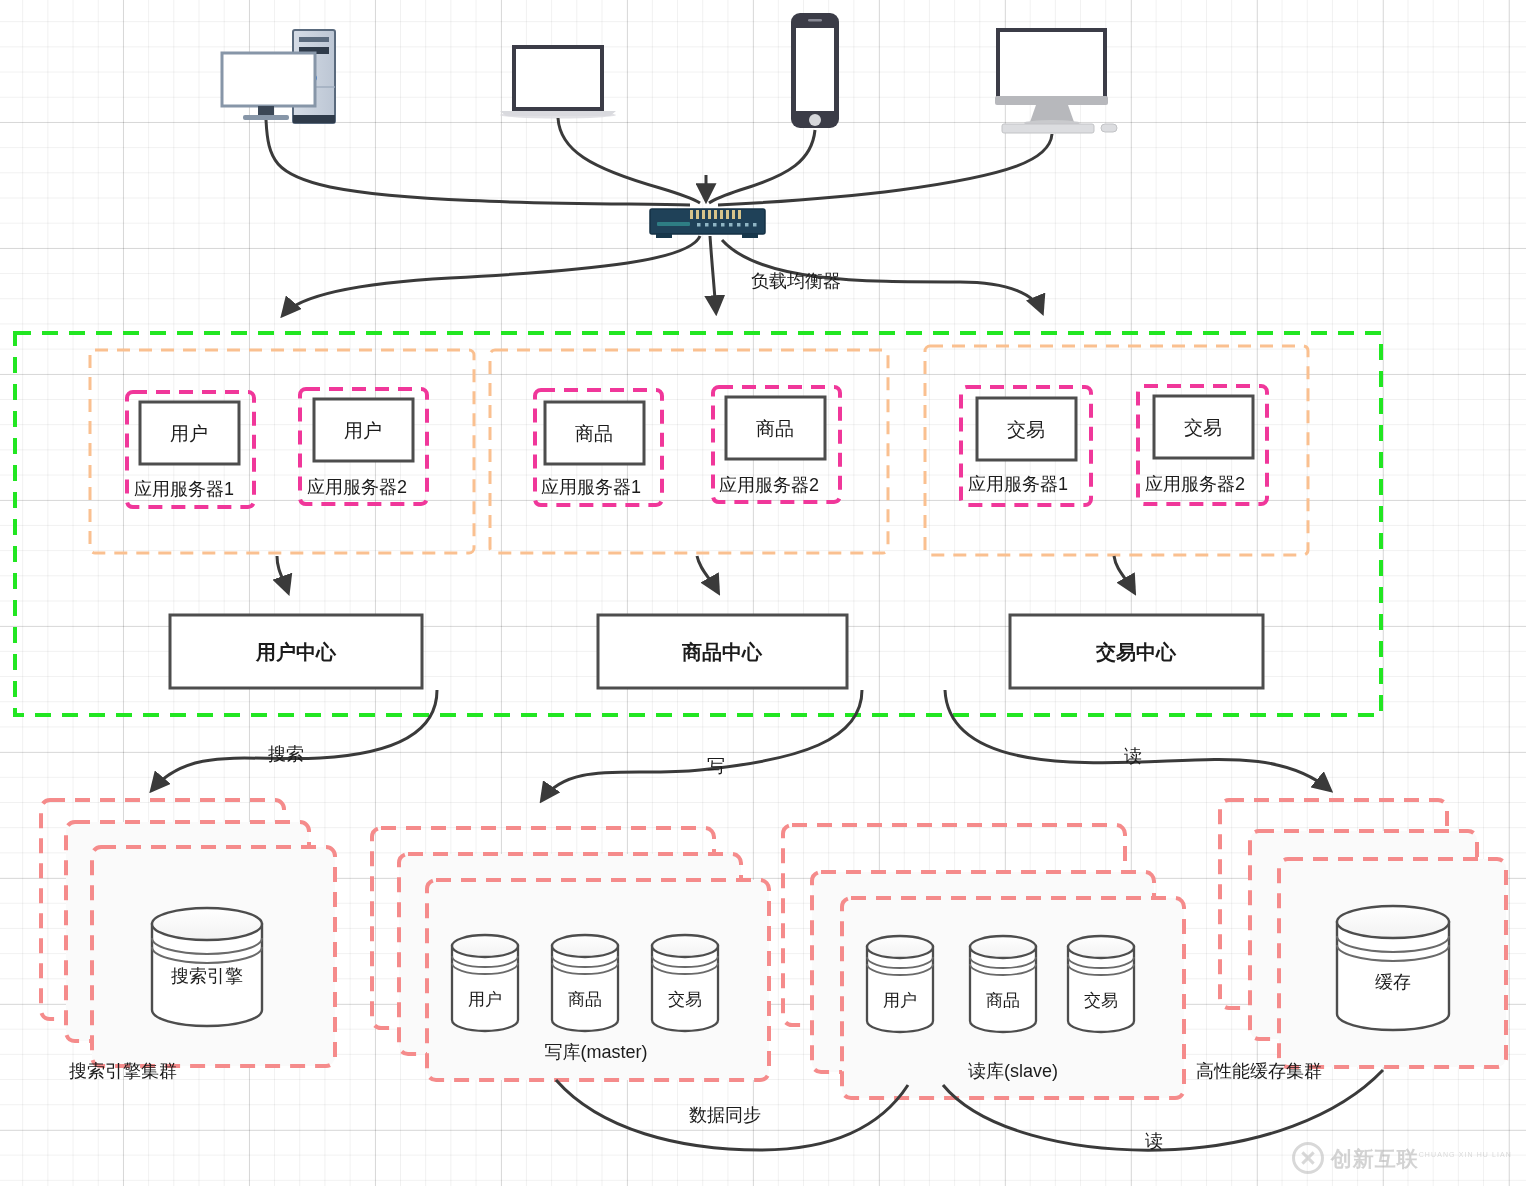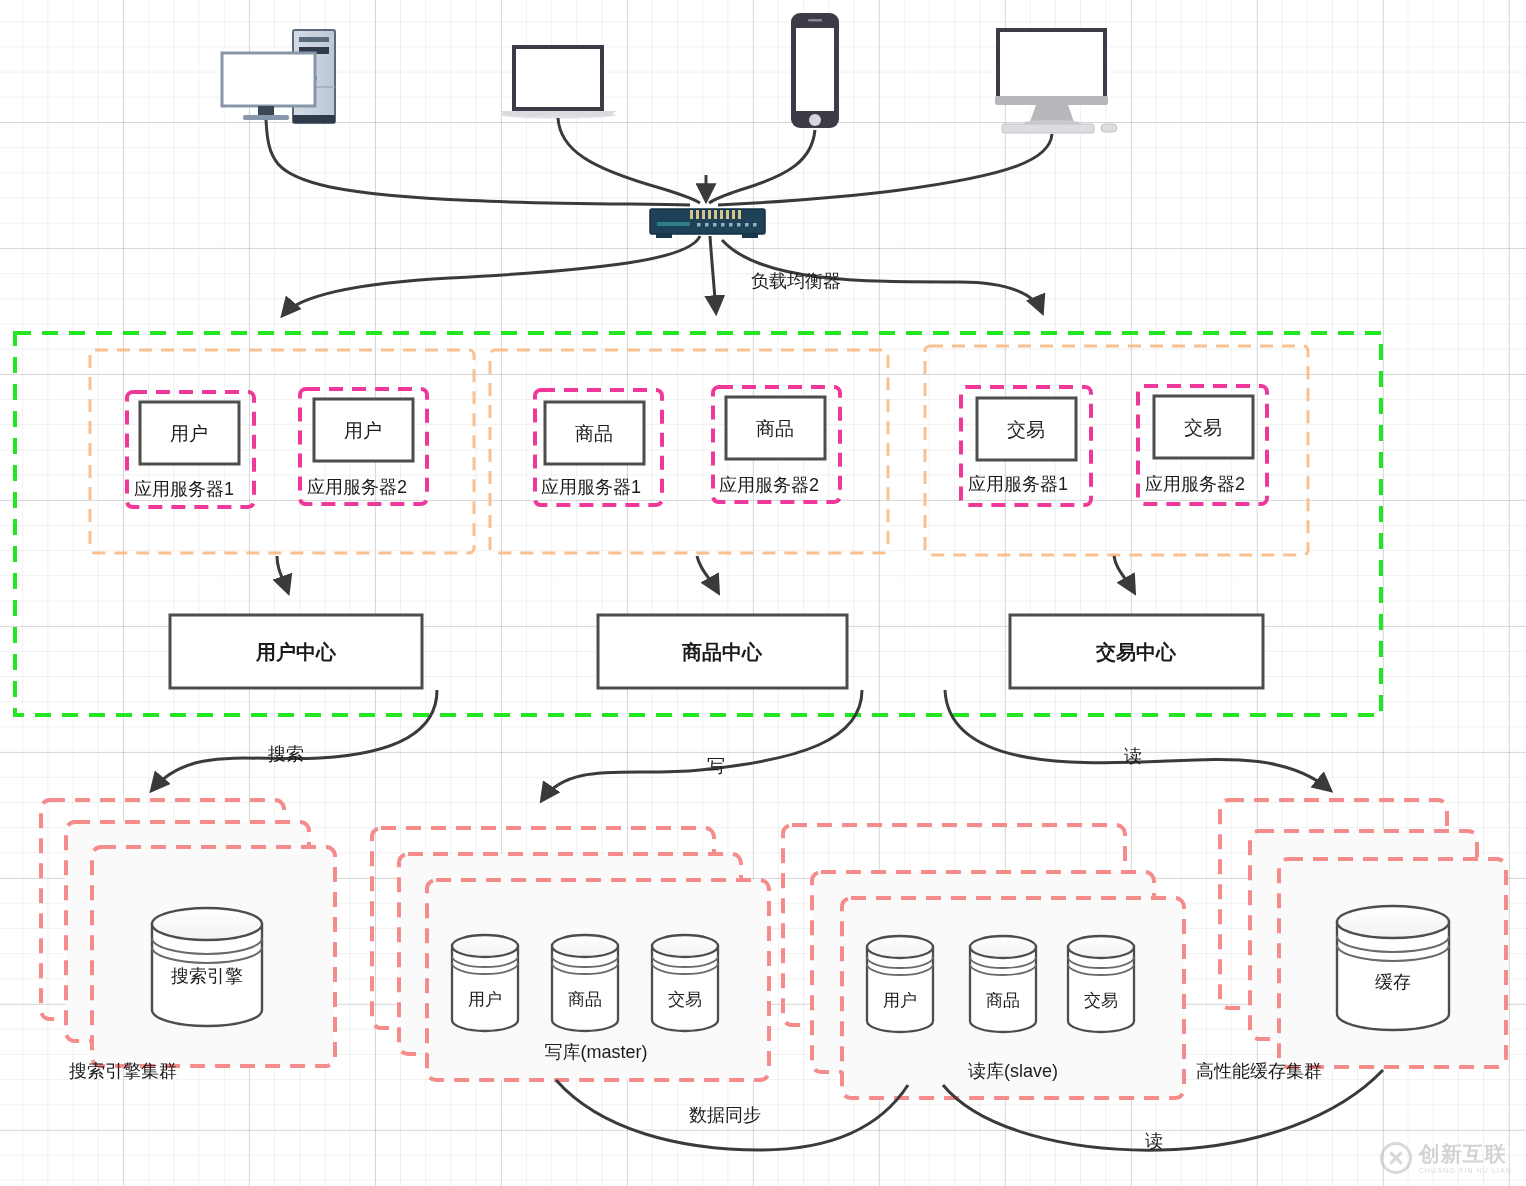--- a/index.html
+++ b/index.html
@@ -21,21 +21,21 @@
     background-size:25.2px 25.2px,25.2px 25.2px,126px 126px,126px 126px;
     background-position:-3px -4px,-3px -4px,-3px -4px,-3px -4px;
   }
   svg#diagram{position:absolute;left:0;top:0;width:1526px;height:1186px;}
   .lbl{font-family:"Liberation Sans","DejaVu Sans",sans-serif;fill:#1b1b1b;}
   .wm-wrap{position:absolute;right:14px;bottom:12px;display:flex;align-items:center;gap:7px;opacity:.55;}
   .wm-mark{width:26px;height:26px;border-radius:50%;border:3px solid #b9b9b9;position:relative;}
   .wm-mark:before,.wm-mark:after{content:"";position:absolute;left:50%;top:50%;width:16px;height:3px;background:#b9b9b9;}
   .wm-mark:before{transform:translate(-50%,-50%) rotate(45deg);}
   .wm-mark:after{transform:translate(-50%,-50%) rotate(-45deg);}
-  .wm-txt{display:flex;flex-direction:column;line-height:1;}
+  .wm-txt{display:flex;line-height:1;}
   .wm-cn{font-size:21px;color:#b0b0b0;font-weight:bold;letter-spacing:1px;}
   .wm-en{font-size:7px;color:#bdbdbd;letter-spacing:1.1px;margin-top:3px;}
 </style>
 </head>
 <body>
 
 <div id="canvas">
 
 <svg id="diagram" viewBox="0 0 1526 1186">
   <defs>

